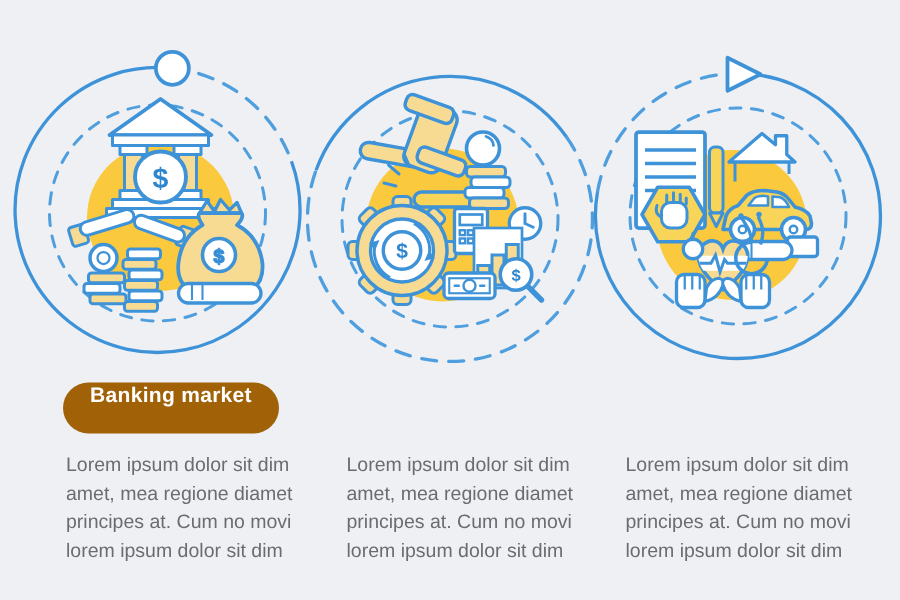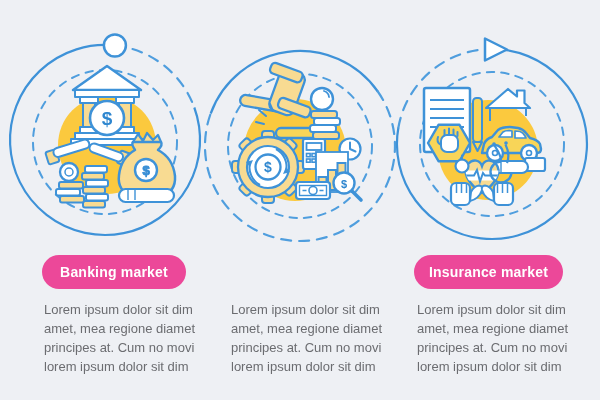--- a/index.html
+++ b/index.html
@@ -1,20 +1,20 @@
 <!DOCTYPE html>
 <html><head>
 <meta charset="utf-8">
 <style>
   html,body{margin:0;padding:0;}
   .stage{position:relative;width:600px;height:400px;background:#eef0f4;overflow:hidden;
          font-family:"Liberation Sans",sans-serif;}
   .step-svg{position:absolute;overflow:visible;}
-  .pill{position:absolute;height:34px;border-radius:17px;background:#ec4899;
-        display:flex;align-items:center;justify-content:center;
+  .pill{position:absolute;height:34px;border-radius:17px;background:#a16207;
+        display:flex;justify-content:center;
         color:#fff;font-weight:bold;font-size:14px;letter-spacing:.2px;white-space:nowrap;}
   .desc{position:absolute;color:#6b6c70;font-size:13px;line-height:19px;white-space:pre;}
   .coin-text{fill:#2e86cf;text-anchor:middle;font-family:"Liberation Sans",sans-serif;font-weight:bold;}
   .t20{font-size:19px;} .t13{font-size:13px;} .t14{font-size:14px;} .t12{font-size:11px;}
 </style>
 </head>
 <body>
 
 <div class="stage">
 
@@ -230,23 +230,20 @@
       <path d="M88,167 Q97,165 100,156 Q101,152 97,151.5 Q92,152 89,158 Z" fill="#ffffff" stroke-width="2"></path>
       <rect x="112" y="149" width="19" height="22" rx="5" fill="#ffffff" stroke-width="2.2"></rect>
       <path d="M115.5,150 v9 M120.5,150 v9 M125.5,150 v9" fill="none" stroke-width="1.5"></path>
       <path d="M112,167 Q103,165 100,156 Q99,152 103,151.5 Q108,152 111,158 Z" fill="#ffffff" stroke-width="2"></path>
     </g>
   </svg>
 
   <div class="pill" style="left:42px;top:255px;width:144px">
     <span>Banking market</span>
   </div>
-  <div class="pill" style="left:414px;top:255px;width:149px">
-    <span>Insurance market</span>
-  </div>
 
   <div class="desc" style="left:44px;top:300px">Lorem ipsum dolor sit dim
 amet, mea regione diamet
 principes at. Cum no movi
 lorem ipsum dolor sit dim</div>
   <div class="desc" style="left:231px;top:300px">Lorem ipsum dolor sit dim
 amet, mea regione diamet
 principes at. Cum no movi
 lorem ipsum dolor sit dim</div>
   <div class="desc" style="left:417px;top:300px">Lorem ipsum dolor sit dim

